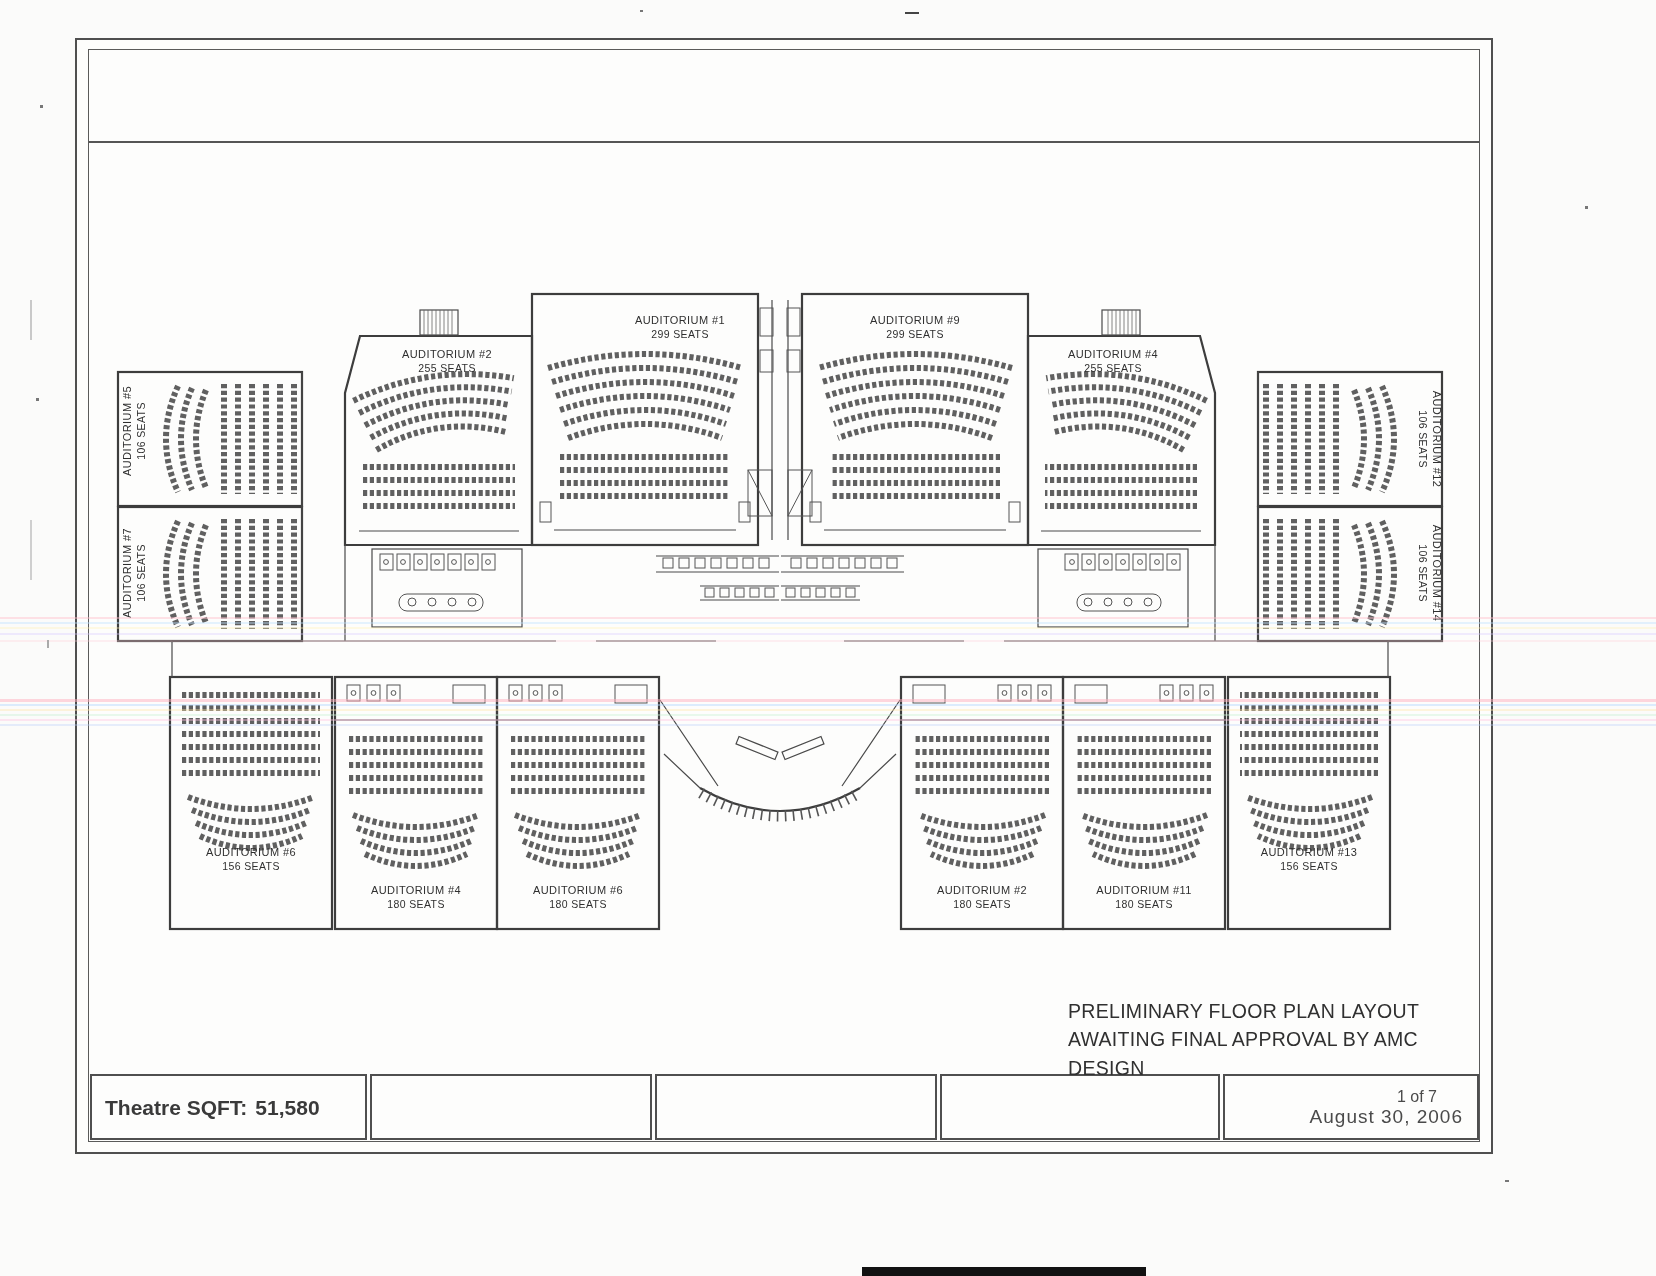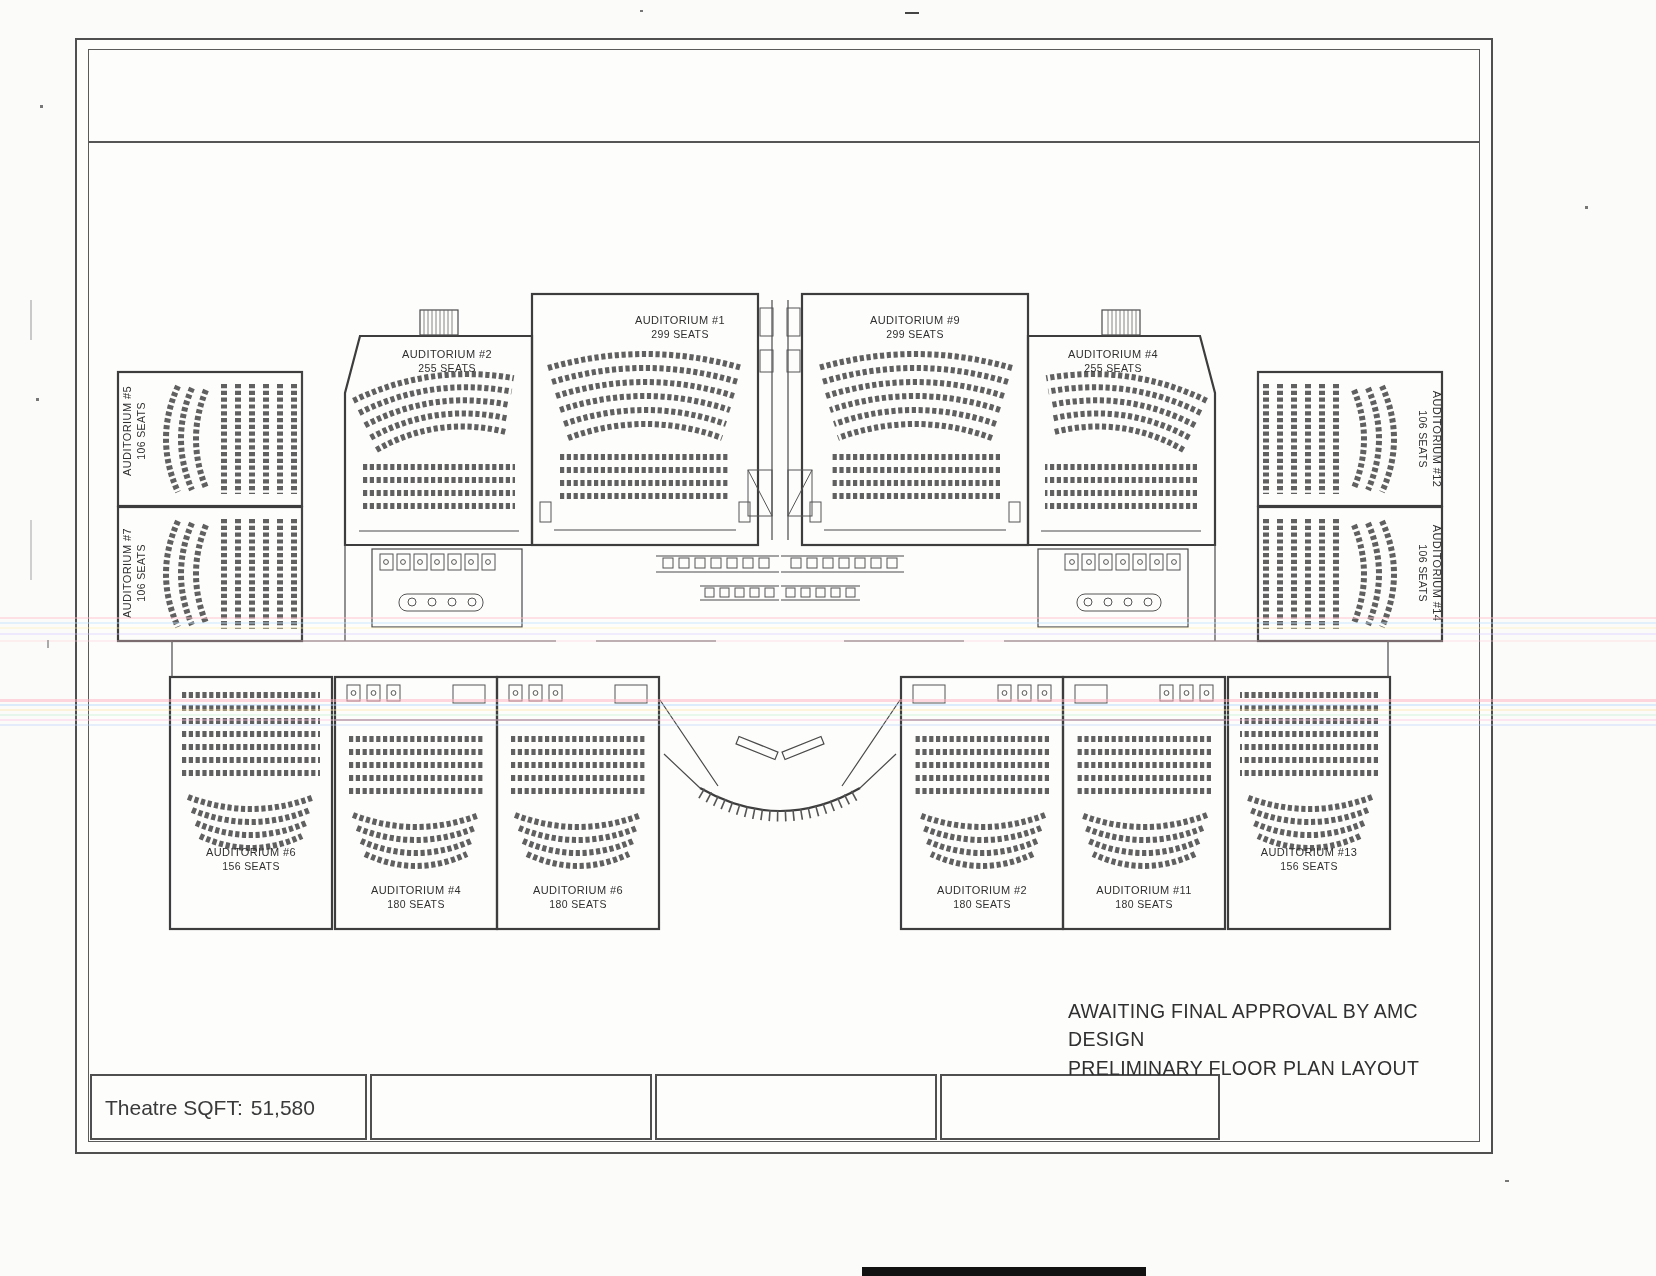--- a/index.html
+++ b/index.html
@@ -16,21 +16,21 @@
           border-bottom:2px solid #555; }
   .page-title { position:absolute; left:46px; top:16px; font-size:46px;
           color:#555; letter-spacing:2px; font-weight:400; }
   .logo-wrap { position:absolute; right:6px; top:0; width:330px; height:90px; }
   .logo-svg { position:absolute; right:0; top:0; }
   .logo-subtitle { position:absolute; right:4px; top:64px; font-size:21px;
           color:#787878; white-space:nowrap; }
   
   .fbox { position:absolute; top:1034px; height:66px; border:2px solid #4f4f4f;
           background:#fdfdfc; box-sizing:border-box; }
-  .fbox.b1 { left:13px;  width:277px; }
+  .fbox.b1 { left:13px;  width:277px;font-weight:bold; }
   .fbox.b2 { left:293px; width:282px; }
   .fbox.b3 { left:578px; width:282px; }
   .fbox.b4 { left:863px; width:280px; }
   .fbox.b5 { left:1146px;width:256px; }
   .sqft { position:absolute; left:13px; top:20px; font-size:21px; color:#3a3a3a; }
   .sqft .val { margin-left:8px; }
   .pageno { position:absolute; right:40px; top:12px; font-size:16px; color:#4a4a4a; text-align:right; }
   .dateline { position:absolute; right:14px; top:30px; font-size:19px; color:#4a4a4a; text-align:right; letter-spacing:1px; }
   
   .notes { position:absolute; left:1068px; top:997px; width:420px; z-index:3;
@@ -65,20 +65,24 @@
   </div>
 
   <div class="fbox b1">
     <div class="sqft">
       <span>Theatre SQFT:</span><span class="val">51,580</span>
     </div>
   </div>
   <div class="fbox b2"></div>
   <div class="fbox b3"></div>
   <div class="fbox b4"></div>
+  <div class="fbox b5">
+    <div class="pageno">1 of 7</div>
+    <div class="dateline">August 30, 2006</div>
+  </div>
 </div>
 
 <svg class="plan-svg" width="1656" height="1276" viewBox="0 0 1656 1276">
   <defs>
 
     <g id="small-aud">
       <rect x="0" y="0" width="184" height="134" class="wall"></rect>
       <path class="seats" d="M60,14 Q36,67 60,120"></path>
       <path class="seats" d="M74,16 Q52,67 74,118"></path>
       <path class="seats" d="M88,18 Q68,67 88,116"></path>
@@ -288,22 +292,22 @@
       <span class="nm">AUDITORIUM #13</span>
       <span class="st">156 SEATS</span>
     </div>
   <div class="aud-label rot-r" style="left:1430px;top:573px">
       <span class="nm">AUDITORIUM #14</span>
       <span class="st">106 SEATS</span>
     </div>
 </div>
 
 <div class="notes">
+  <div>PRELIMINARY FLOOR PLAN LAYOUT</div>
   <div>AWAITING FINAL APPROVAL BY AMC DESIGN</div>
-  <div>PRELIMINARY FLOOR PLAN LAYOUT</div>
 </div>
 
 <div>
   <div class="streak" style="top:617px;height:2px;background:rgba(255,190,205,.45)"></div>
   <div class="streak" style="top:622px;height:2px;background:rgba(190,225,255,.40)"></div>
   <div class="streak" style="top:627px;height:2px;background:rgba(255,240,180,.35)"></div>
   <div class="streak" style="top:633px;height:2px;background:rgba(215,200,255,.35)"></div>
   <div class="streak" style="top:640px;height:2px;background:rgba(255,205,215,.30)"></div>
   <div class="streak" style="top:699px;height:3px;background:rgba(255,175,190,.50)"></div>
   <div class="streak" style="top:704px;height:2px;background:rgba(180,215,255,.45)"></div>

